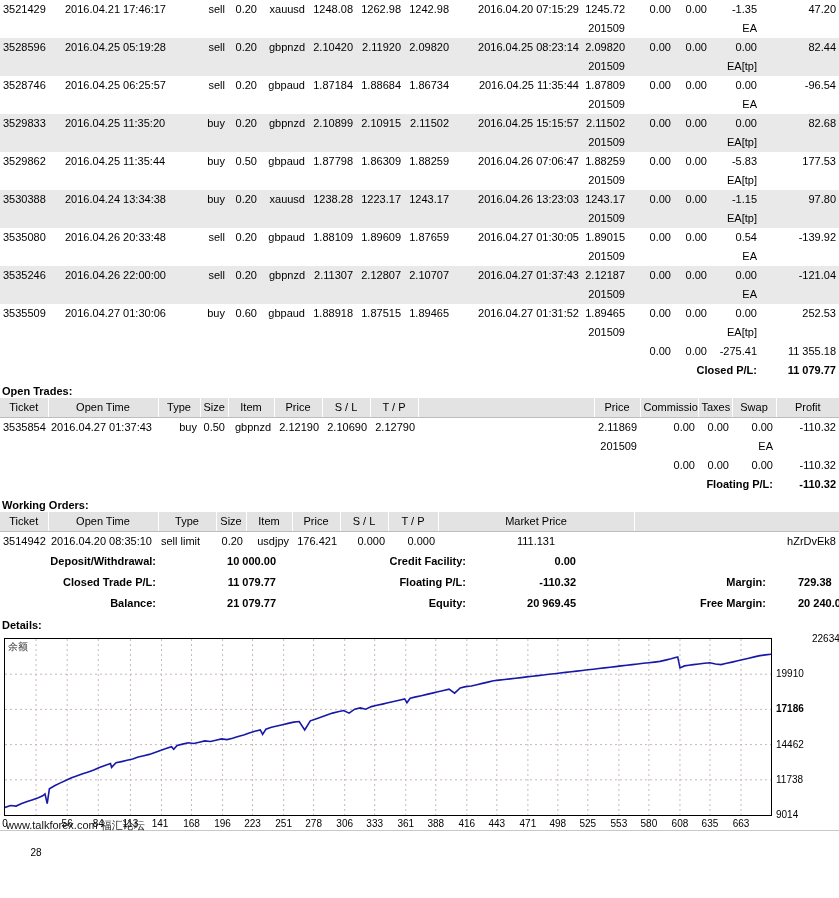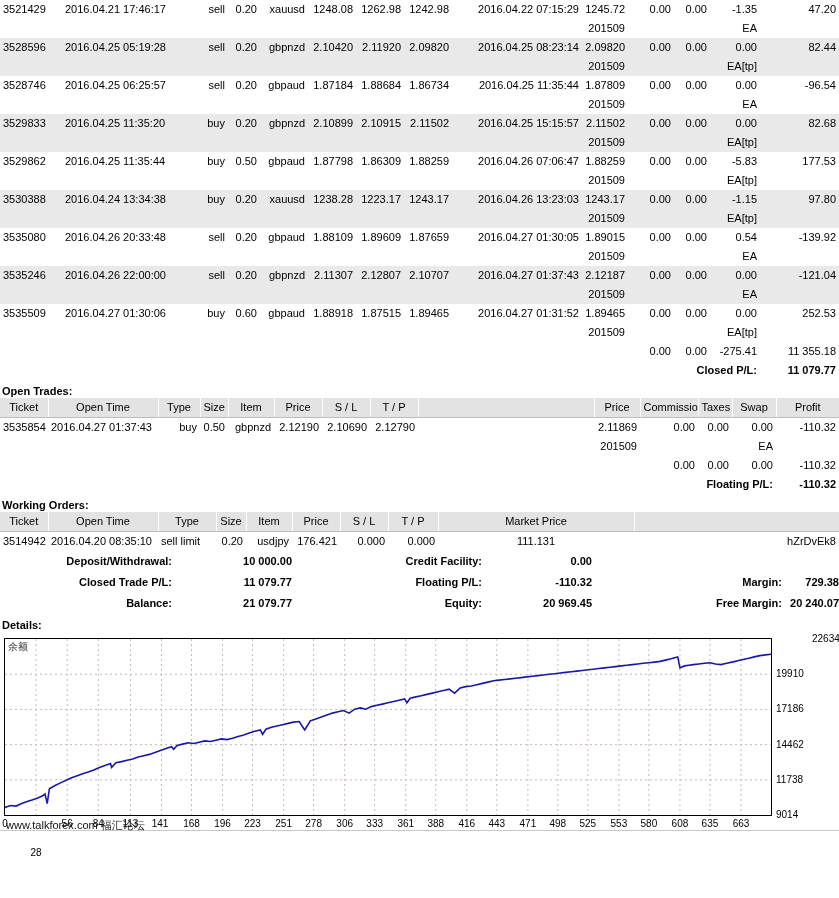--- a/index.html
+++ b/index.html
@@ -47,21 +47,21 @@
     font-size: 11px;
     font-weight: bold;
     color: #000;
     padding: 4px 2px 2px 2px;
     height: 18px;
     line-height: 14px;
   }
 
   
   .summary { width: 839px; font-size: 11px; border-collapse: collapse; table-layout: fixed; }
-  .summary td { height: 21px; line-height: 21px; padding: 0 0; white-space: nowrap; }
+  .summary td { height: 21px; line-height: 21px; padding: 0 16px; white-space: nowrap; }
   .sum-label { text-align: right; font-weight: bold; }
   .sum-val { text-align: right; font-weight: bold; }
 
   
   .chart-wrap {
     position: relative;
     width: 839px;
     height: 200px;
     margin-top: 2px;
   }
@@ -149,21 +149,21 @@
     <tbody id="closed-body">
         <tr>
           <td class="l">3521429</td>
           <td class="l">2016.04.21 17:46:17</td>
           <td class="r">sell</td>
           <td class="r">0.20</td>
           <td class="r">xauusd</td>
           <td class="r">1248.08</td>
           <td class="r">1262.98</td>
           <td class="r">1242.98</td>
-          <td class="r">2016.04.22 07:15:29</td>
+          <td class="r">2016.04.20 07:15:29</td>
           <td class="r">1245.72</td>
           <td class="r">0.00</td>
           <td class="r">0.00</td>
           <td class="r">-1.35</td>
           <td class="r">47.20</td>
         </tr>
         <tr>
           <td colspan="9"></td>
           <td class="r">201509</td>
           <td class="r"></td>
@@ -576,21 +576,21 @@
           <line x1="0" x2="766" y1="70.4" y2="70.4" stroke="#c9b8b8" stroke-width="1" stroke-dasharray="2,3"></line>
           <line x1="0" x2="766" y1="105.6" y2="105.6" stroke="#c9b8b8" stroke-width="1" stroke-dasharray="2,3"></line>
           <line x1="0" x2="766" y1="140.8" y2="140.8" stroke="#c9b8b8" stroke-width="1" stroke-dasharray="2,3"></line>
           <path d="M0.0,168.4 L5.6,166.5 L11.1,167.1 L16.7,164.6 L22.2,162.6 L27.8,160.7 L33.3,158.7 L37.7,156.8 L40.0,154.9 L42.2,164.6 L44.4,149.7 L50.0,146.5 L55.5,143.9 L61.1,141.3 L66.6,138.7 L72.2,136.8 L77.7,134.8 L83.3,132.9 L88.8,131.0 L94.4,128.4 L99.9,126.4 L105.5,124.5 L106.6,128.4 L111.0,123.8 L116.6,122.6 L122.1,121.3 L127.7,120.0 L133.2,118.0 L138.8,116.7 L144.3,115.4 L149.9,113.5 L155.4,111.6 L161.0,109.6 L166.5,107.7 L168.7,110.3 L172.1,106.4 L177.6,105.1 L183.2,103.8 L188.7,104.5 L194.3,103.2 L199.8,101.9 L205.4,102.5 L210.9,101.2 L216.5,99.9 L222.0,100.6 L227.6,99.3 L233.1,97.4 L238.7,96.1 L244.2,94.1 L249.8,92.2 L255.3,90.9 L257.6,95.4 L260.9,90.2 L266.4,88.3 L272.0,87.0 L277.5,85.7 L283.1,84.4 L288.6,83.1 L294.2,82.5 L299.7,90.9 L305.3,81.8 L310.8,79.9 L316.4,78.0 L321.9,76.0 L327.5,74.1 L333.0,72.8 L338.6,71.5 L344.1,74.1 L349.7,70.2 L355.2,68.9 L360.8,70.2 L366.3,67.6 L371.9,66.3 L377.4,65.1 L383.0,63.8 L388.6,62.5 L394.1,61.2 L399.7,59.9 L401.9,63.8 L405.2,59.2 L410.8,57.9 L416.3,56.7 L421.9,55.4 L427.4,54.1 L433.0,52.8 L438.5,51.5 L444.1,50.2 L449.6,54.1 L455.2,48.9 L460.7,47.6 L466.3,47.0 L471.8,45.7 L477.4,44.4 L482.9,43.1 L488.5,41.8 L494.0,41.1 L499.6,40.5 L505.1,39.9 L510.7,39.2 L516.2,38.6 L521.8,37.9 L527.3,37.3 L532.9,36.6 L538.4,36.0 L544.0,35.3 L549.5,34.7 L555.1,34.0 L560.6,33.4 L566.2,32.7 L571.7,32.1 L577.3,31.5 L582.8,30.8 L588.4,30.2 L593.9,29.5 L599.5,28.9 L605.0,28.2 L610.6,27.6 L616.1,26.9 L621.7,26.3 L627.2,25.6 L632.8,25.0 L638.3,24.3 L643.9,23.7 L649.4,23.1 L655.0,22.4 L660.5,21.1 L666.1,19.8 L670.5,18.5 L672.7,17.9 L675.0,28.9 L679.4,26.9 L683.8,26.3 L688.3,25.6 L693.8,25.0 L699.4,24.3 L704.9,23.7 L710.5,25.0 L716.0,25.6 L721.6,24.3 L727.1,23.1 L732.7,21.8 L738.2,20.5 L743.8,19.2 L749.3,17.9 L754.9,16.6 L760.4,15.9 L766.0,15.3" fill="none" stroke="#1818a8" stroke-width="1.6" stroke-linejoin="miter"></path>
         </svg>
     </div>
     <div class="chart-legend">余额</div>
     <div class="ylabels" id="ylabels">
         <span style="top: 0px; margin-left: 36px;">22634</span>
         <span style="top: 35.2px;">19910</span>
-        <span style="top: 70.4px;">17186</span>
+        <span style="top: 70.4px; font-weight: bold;">17186</span>
         <span style="top: 105.6px;">14462</span>
         <span style="top: 140.8px;">11738</span>
         <span style="top: 176px;">9014</span>
       </div>
     <div class="xlabels" id="xlabels">
         <span style="left: 5px;">0</span>
         <span style="left: 36.0841px; margin-top: 29px;">28</span>
         <span style="left: 67.1681px;">56</span>
         <span style="left: 98.2522px;">84</span>
         <span style="left: 130.446px;">113</span>

